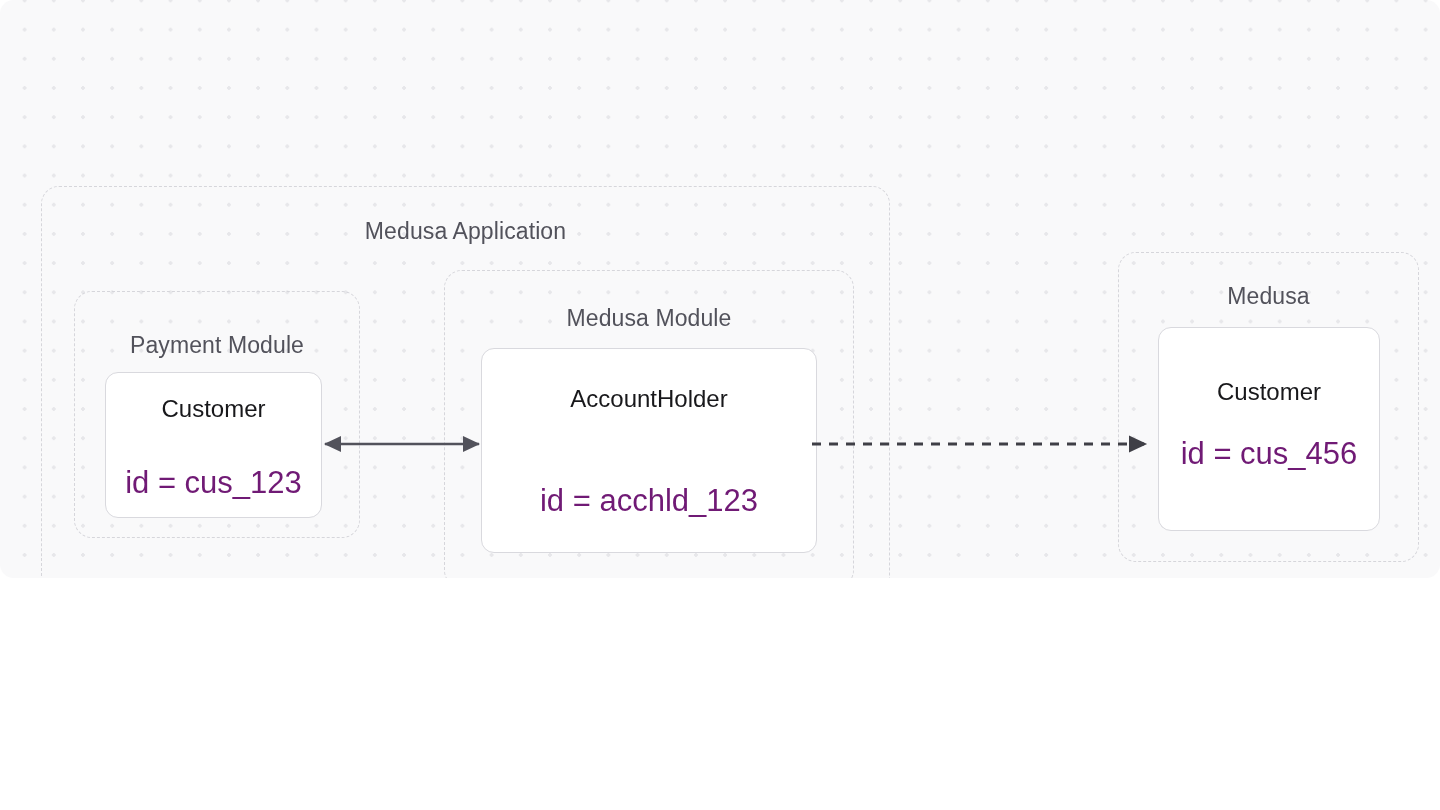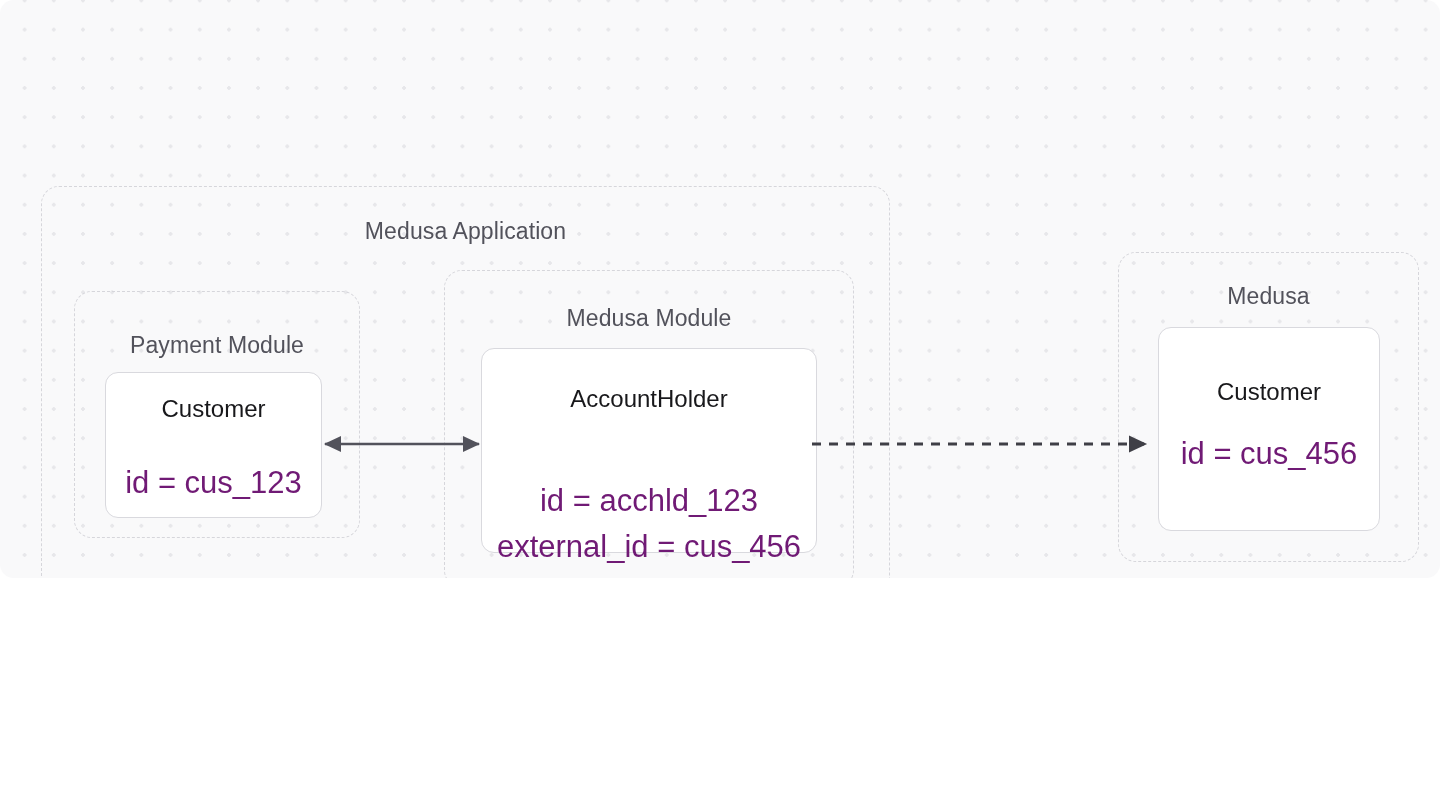--- a/index.html
+++ b/index.html
@@ -137,21 +137,20 @@
     <div class="entity-title">Customer</div>
     <div class="entity-attrs">
       <div class="entity-attr">id = cus_123</div>
     </div>
   </div>
 
   <div class="entity" id="entity-account-holder">
     <div class="entity-title">AccountHolder</div>
     <div class="entity-attrs">
       <div class="entity-attr">id = acchld_123</div>
-      <div class="entity-attr">external_id = cus_456</div>
     </div>
   </div>
 
   <div class="entity" id="entity-stripe-customer">
     <div class="entity-title">Customer</div>
     <div class="entity-attrs">
       <div class="entity-attr">id = cus_456</div>
     </div>
   </div>
 

